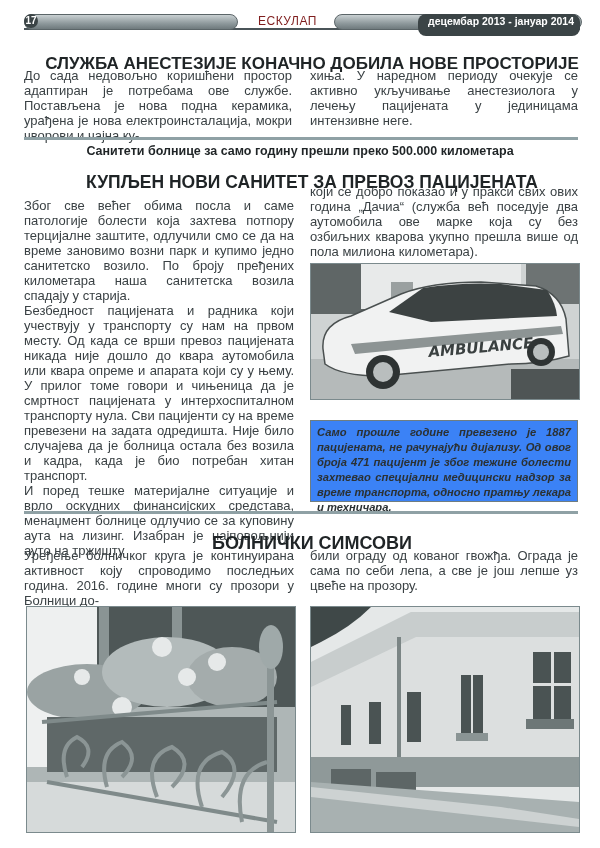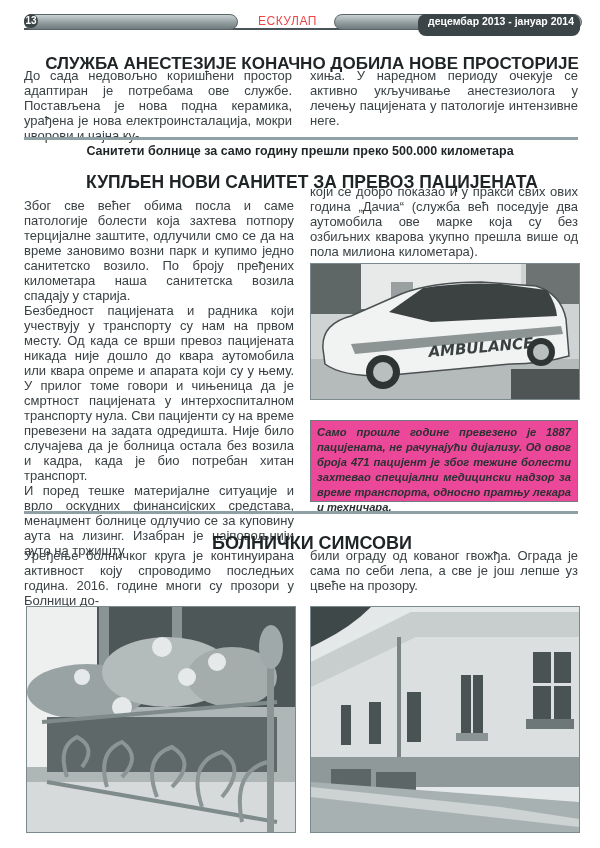--- a/index.html
+++ b/index.html
@@ -8,59 +8,59 @@
   .page { position: absolute; left: 0; top: 0; width: 600px; height: 848px; }
 
   
   .hdr { position: absolute; top: 14px; left: 24px; width: 556px; height: 16px; }
   .hdr-line { position: absolute; left: 0; right: 0; top: 14px; height: 2px; background: #4a5458; }
   .pill-left { position: absolute; left: 0; top: 0; width: 212px; height: 14px; border-radius: 8px;
                background: linear-gradient(#c9d0d2, #8e999c 60%, #6f7a7d); border: 1px solid #5b6568; }
   .pagenum { position: absolute; left: 0; top: 0; width: 14px; height: 14px; border-radius: 50%;
              background: #3b4446; color: #fff; font-size: 10px; font-weight: bold; line-height: 14px;
              text-align: center; }
-  .mag { position: absolute; left: 234px; top: 0; font-size: 12px; letter-spacing: 0.5px; color: #ef4444; line-height: 15px; }
+  .mag { position: absolute; left: 234px; top: 0; font-size: 12px; letter-spacing: 0.5px; color: #7f1d1d; line-height: 15px; }
   .pill-right { position: absolute; left: 310px; top: 0; width: 246px; height: 14px; border-radius: 8px;
                 background: linear-gradient(#c9d0d2, #8e999c 60%, #6f7a7d); border: 1px solid #5b6568; }
   .date { position: absolute; right: 0; top: 0; height: 22px; padding: 0 6px 0 10px; border-radius: 8px;
           background: #3b4446; color: #fff; font-size: 10.5px; font-weight: bold; line-height: 14px; white-space: nowrap; }
 
   h1, h2 { margin: 12px; font-weight: bold; text-align: center; color: #1f2426; }
   .title { position: absolute; left: 20px; width: 560px; font-size: 17px; }
   .subtitle { position: absolute; left: 20px; width: 560px; font-size: 12.5px; font-weight: bold; text-align: center; color: #1f2426; }
 
   .col { position: absolute; font-size: 13px; line-height: 15px; text-align: justify; font-weight: normal; color: #3a4144; }
   .col p { margin: 0; }
 
   .rule { position: absolute; left: 24px; width: 554px; height: 3px; background: #8fa1a5; }
 
   .photo { position: absolute; border: 1px solid #7b8a8d; overflow: hidden; }
-  .caption { position: absolute; background: #ec4899; border: 1px solid #6f7d80; padding: 4px 6px;
+  .caption { position: absolute; background: #3b82f6; border: 1px solid #6f7d80; padding: 4px 6px;
              font-size: 11.2px; line-height: 15px; font-style: italic; font-weight: bold; color: #2b3133; text-align: justify; box-sizing: border-box; }
 </style>
 </head>
 <body>
 
 <div class="page">
 
   <div class="hdr">
     <div class="hdr-line"></div>
     <div class="pill-left"></div>
-    <div class="pagenum">13</div>
+    <div class="pagenum">17</div>
     <div class="mag">ЕСКУЛАП</div>
     <div class="pill-right"></div>
     <div class="date">децембар 2013 - јануар 2014</div>
   </div>
 
   <h1 class="title" style="top:42px;">СЛУЖБА АНЕСТЕЗИЈЕ КОНАЧНО ДОБИЛА НОВЕ ПРОСТОРИЈЕ</h1>
   <div class="col" style="left:24px; top:68px; width:268px;">
     <p>До сада недовољно коришћени простор адаптиран је потребама ове службе. Постављена је нова подна керамика, урађена је нова електроинсталација, мокри чворови и чајна ку-</p>
   </div>
   <div class="col" style="left:310px; top:68px; width:268px;">
-    <p>хиња. У наредном периоду очекује се активно укључивање анестезиолога у лечењу пацијената у патологије интензивне неге.</p>
+    <p>хиња. У наредном периоду очекује се активно укључивање анестезиолога у лечењу пацијената у јединицама интензивне неге.</p>
   </div>
 
   <div class="rule" style="top:137px;"></div>
 
   <div class="subtitle" style="top:144px;">Санитети болнице за само годину прешли преко 500.000 километара</div>
   <h2 class="title" style="top:160px; font-size:17.5px;">КУПЉЕН НОВИ САНИТЕТ ЗА ПРЕВОЗ  ПАЦИЈЕНАТА</h2>
 
   <div class="col" style="left:24px; top:198px; width:270px;">
     <p>Због све већег обима посла и саме патологије болести која захтева потпору терцијалне заштите, одлучили смо се да на време зановимо возни парк и купимо једно санитетско возило. По броју пређених километара наша санитетска возила спадају у старија.</p>
     <p>Безбедност пацијената и радника који учествују у транспорту су нам на првом месту. Од када се врши превоз пацијената никада није дошло до квара аутомобила или квара опреме и апарата који су у њему. У прилог томе говори и чињеница да је смртност пацијената у интерхоспиталном транспорту нула. Сви пацијенти су на време превезени на задата одредишта. Није било случајева да је болница остала без возила и кадра, када је био потребан хитан транспорт.</p>

